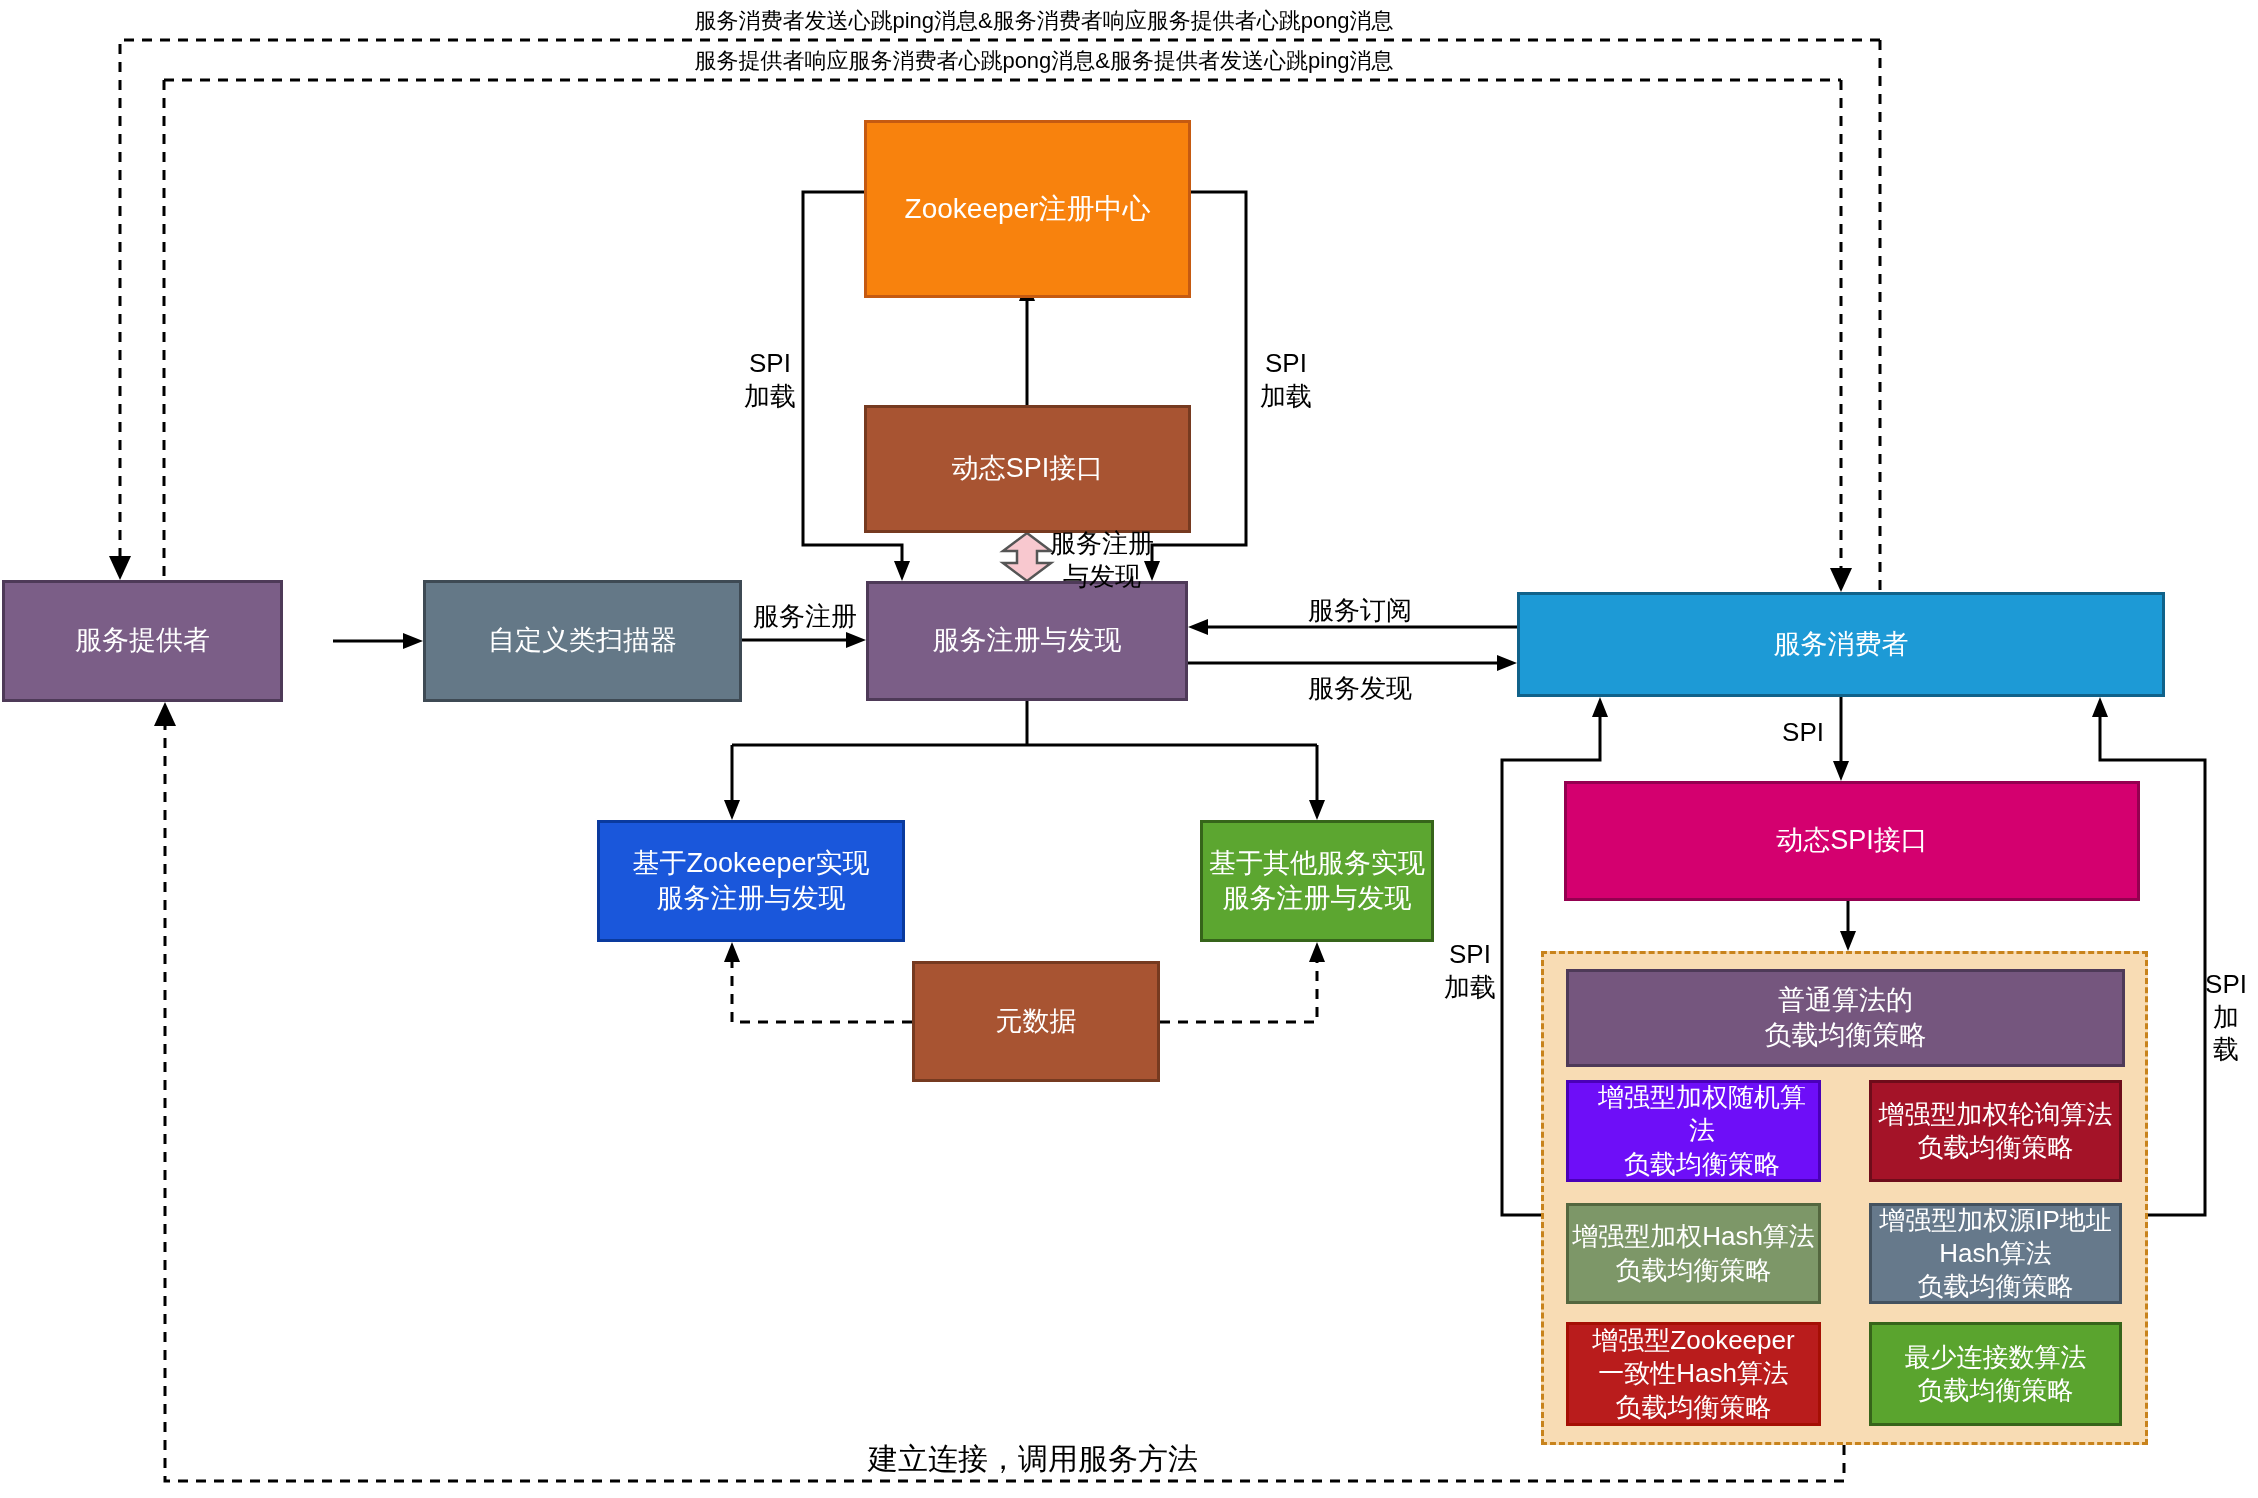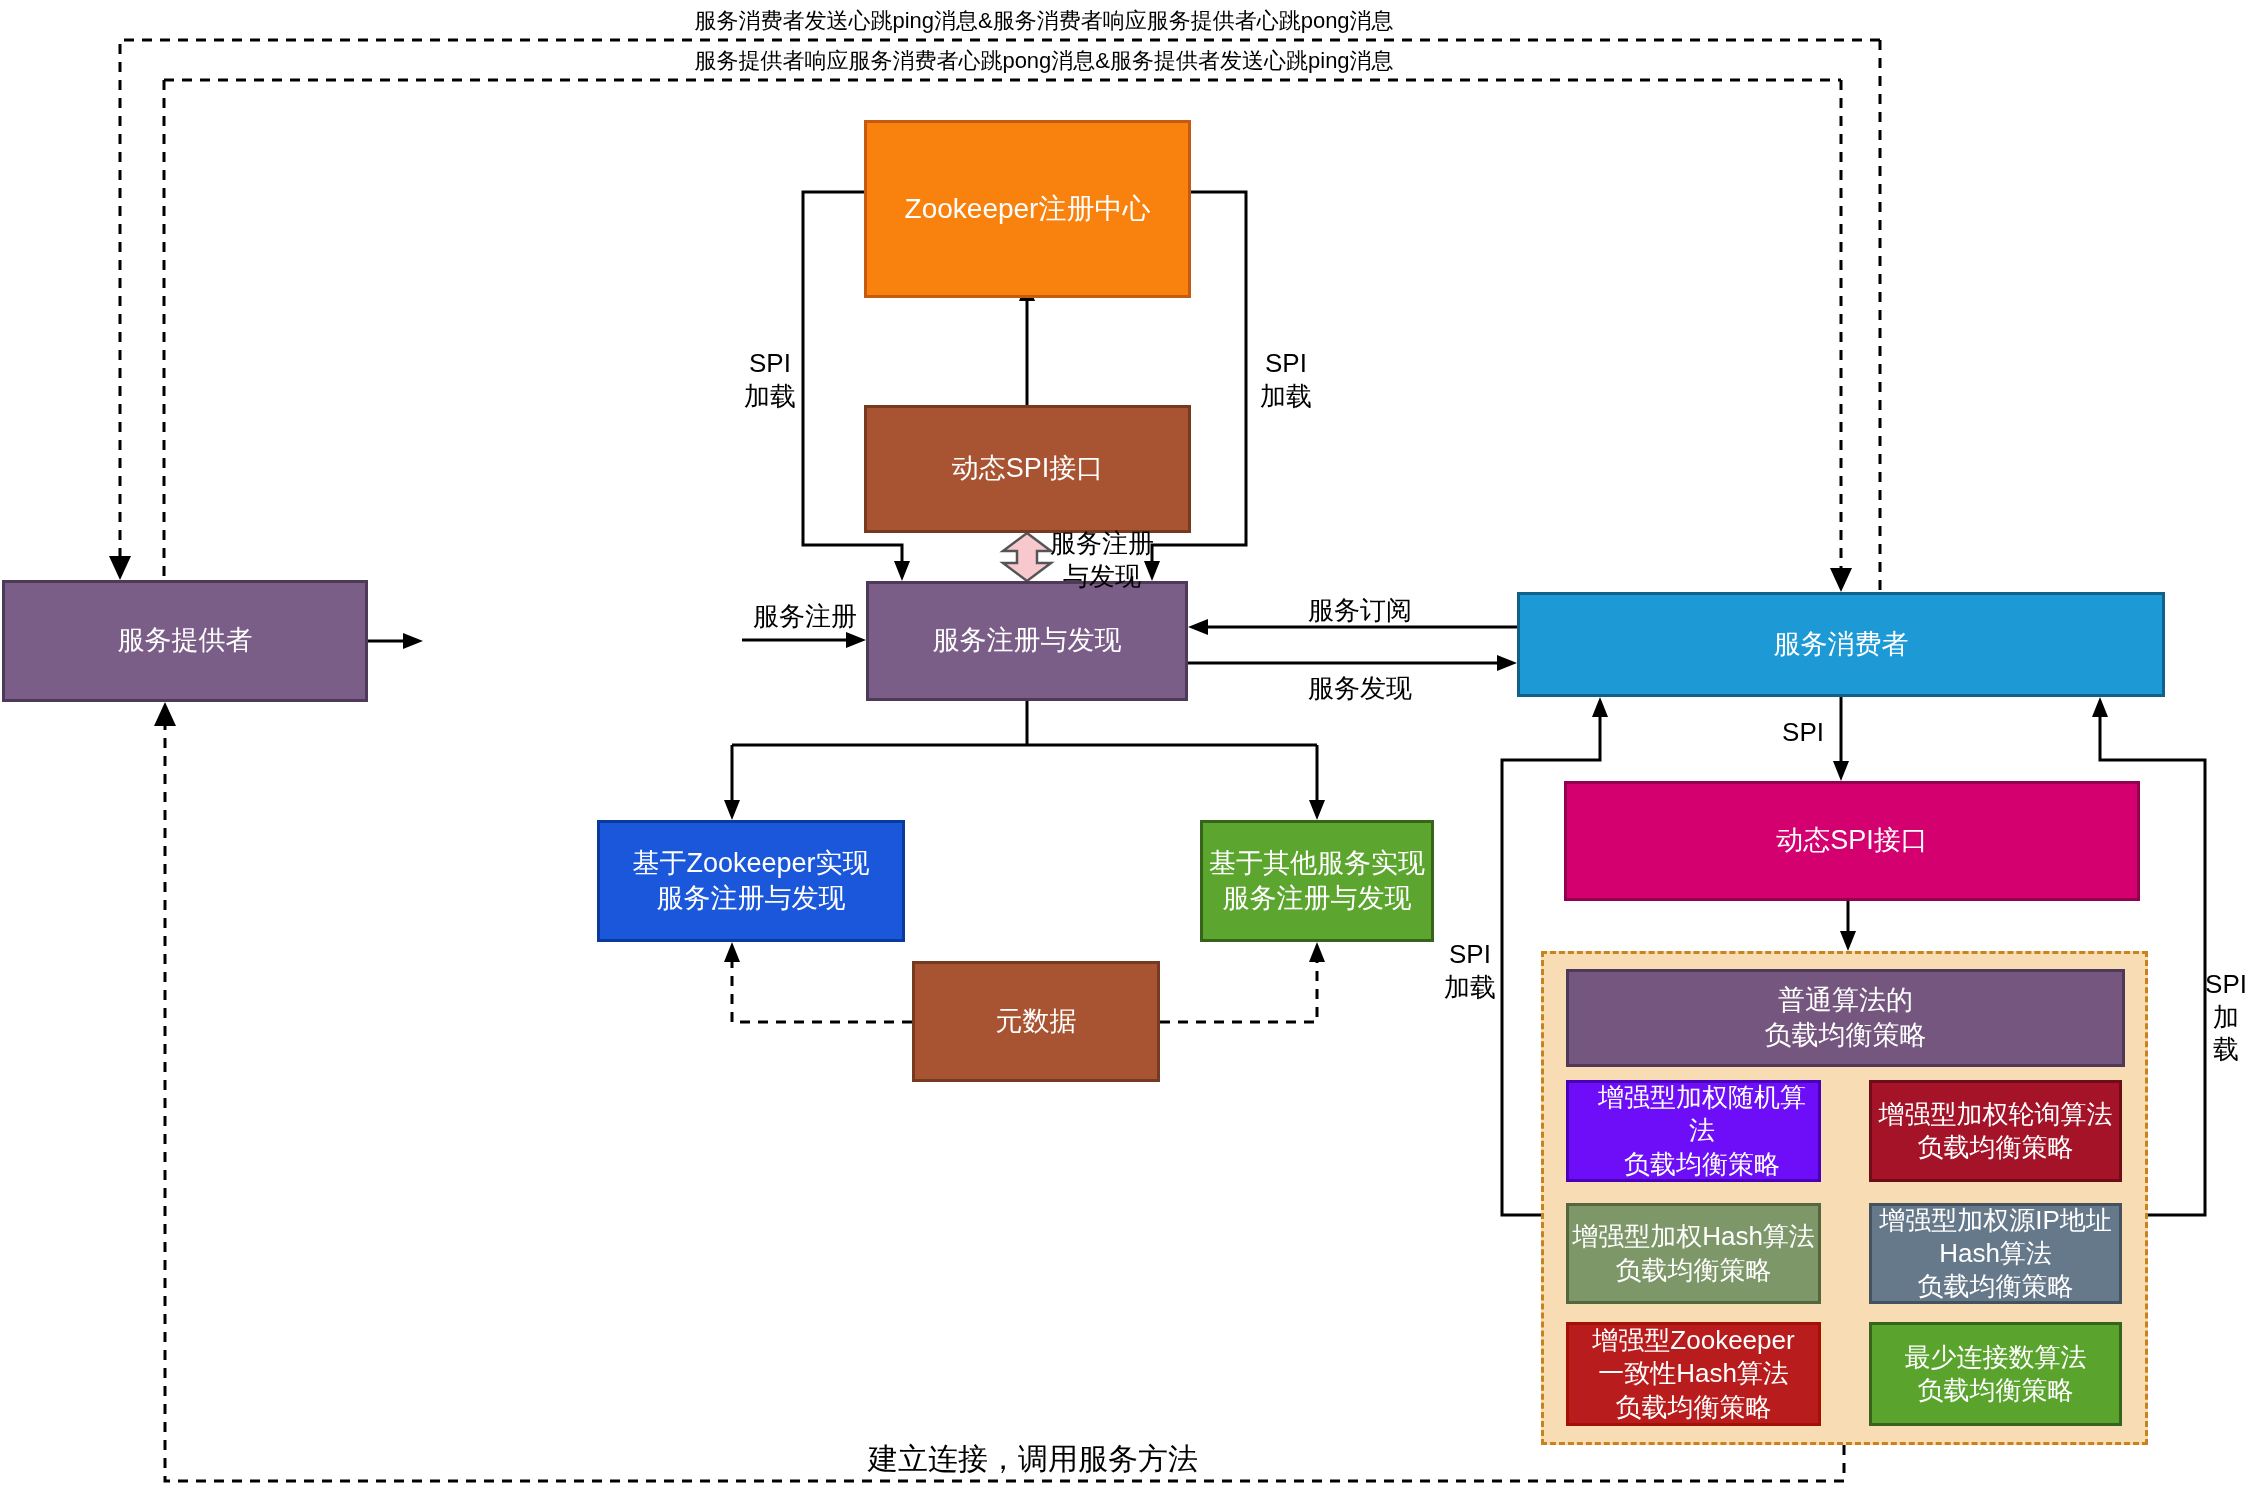--- a/index.html
+++ b/index.html
@@ -112,22 +112,23 @@
     <polygon points="1027,533 1051,551 1037,551 1037,563 1051,563 1027,581 1003,563 1017,563 1017,551 1003,551" fill="#f8c8cf" stroke="#555555" stroke-width="2.5"></polygon>
   </svg>
 
   <div class="lbl hb" style="left:1030px;top:7px;">服务消费者发送心跳ping消息&amp;服务消费者响应服务提供者心跳pong消息</div>
   <div class="lbl hb" style="left:1030px;top:47px;">服务提供者响应服务消费者心跳pong消息&amp;服务提供者发送心跳ping消息</div>
 
   <div class="node zookeeper" style="left:864px;top:120px;width:327px;height:178px;font-size:28px;">Zookeeper注册中心</div>
 
   <div class="node brown" style="left:864px;top:405px;width:327px;height:128px;">动态SPI接口</div>
 
-  <div class="node provider" style="left:2px;top:580px;width:366px;height:122px;">服务提供者</div>
+  <div class="node provider" style="left:2px;top:580px;width:281px;height:122px;">服务提供者</div>
 
+  <div class="node scanner" style="left:423px;top:580px;width:319px;height:122px;">自定义类扫描器</div>
 
   <div class="node registry" style="left:866px;top:581px;width:322px;height:120px;">服务注册与发现</div>
 
   <div class="node consumer" style="left:1517px;top:592px;width:648px;height:105px;">服务消费者</div>
 
   <div class="node blue2" style="left:597px;top:820px;width:308px;height:122px;">基于Zookeeper实现
 服务注册与发现</div>
 
   <div class="node green2" style="left:1200px;top:820px;width:234px;height:122px;">基于其他服务实现
 服务注册与发现</div>

